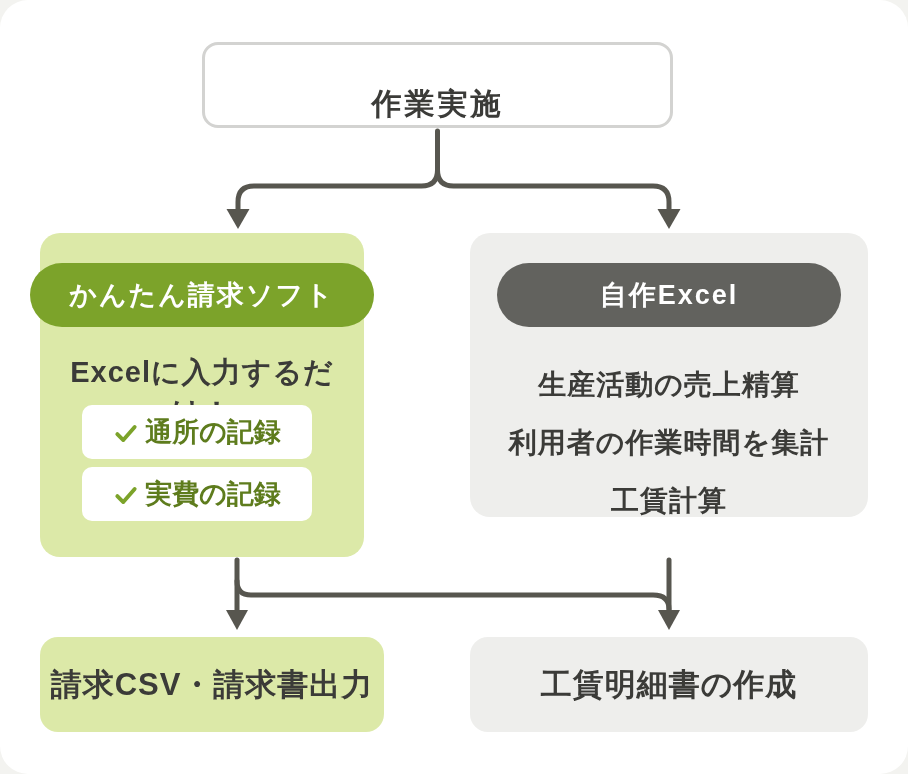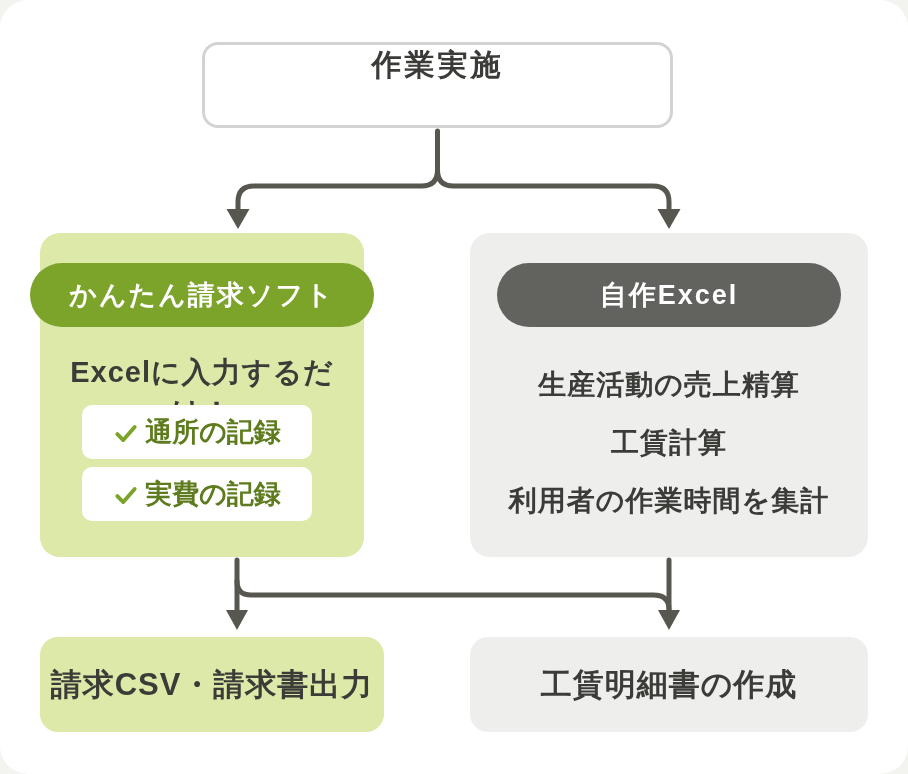--- a/index.html
+++ b/index.html
@@ -13,34 +13,34 @@
   .card{
     position:absolute;left:0;top:0;width:908px;height:774px;
     background:#ffffff;border-radius:28px;
   }
   .abs{position:absolute;box-sizing:border-box;}
   
   .top-node{
     left:202px;top:42px;width:471px;height:86px;
     background:#ffffff;border:3px solid var(--border-gray,#d3d3d1);
     border-radius:16px;
-    display:flex;align-items:flex-start;justify-content:center;
+    display:flex;align-items:flex-end;justify-content:center;
   }
   .top-node .label{
     font-size:30px;font-weight:bold;color:var(--text-dark,#3b3b38);
     letter-spacing:3px;
   }
   
   .connectors{left:0;top:0;width:908px;height:774px;pointer-events:none;}
   .connectors path{fill:none;stroke:var(--connector,#57564f);stroke-width:5;stroke-linecap:round;}
   .connectors polygon{fill:var(--connector,#57564f);stroke:none;}
   
   .panel{border-radius:20px;}
   .panel-left{left:40px;top:233px;width:324px;height:324px;background:var(--panel-green,#dce9a8);}
-  .panel-right{left:470px;top:233px;width:398px;height:324px;background:var(--panel-gray,#eeeeec);}
+  .panel-right{left:470px;top:233px;width:398px;height:284px;background:var(--panel-gray,#eeeeec);}
   .pill{
     position:absolute;left:50%;transform:translateX(-50%);
     top:30px;width:344px;height:64px;border-radius:32px;
     display:flex;align-items:center;justify-content:center;
     color:#ffffff;font-size:27px;font-weight:bold;letter-spacing:2px;
   }
   .pill-green{background:var(--accent-green,#7ca32a);}
   .pill-gray{background:var(--pill-gray,#62625e);}
   .headline{
     position:absolute;left:0;right:0;top:120px;
@@ -118,22 +118,22 @@
       </div>
     </div>
   </div>
 
   <div class="abs panel panel-right">
     <div class="pill pill-gray">
       <span>自作Excel</span>
     </div>
     <div class="gray-lines">
       <div class="gray-line">生産活動の売上精算</div>
+      <div class="gray-line">利用者の作業時間を集計</div>
       <div class="gray-line">工賃計算</div>
-      <div class="gray-line">利用者の作業時間を集計</div>
     </div>
   </div>
 
   <div class="abs result result-left">
     <span>請求CSV・請求書出力</span>
   </div>
   <div class="abs result result-right">
     <span>工賃明細書の作成</span>
   </div>
 

